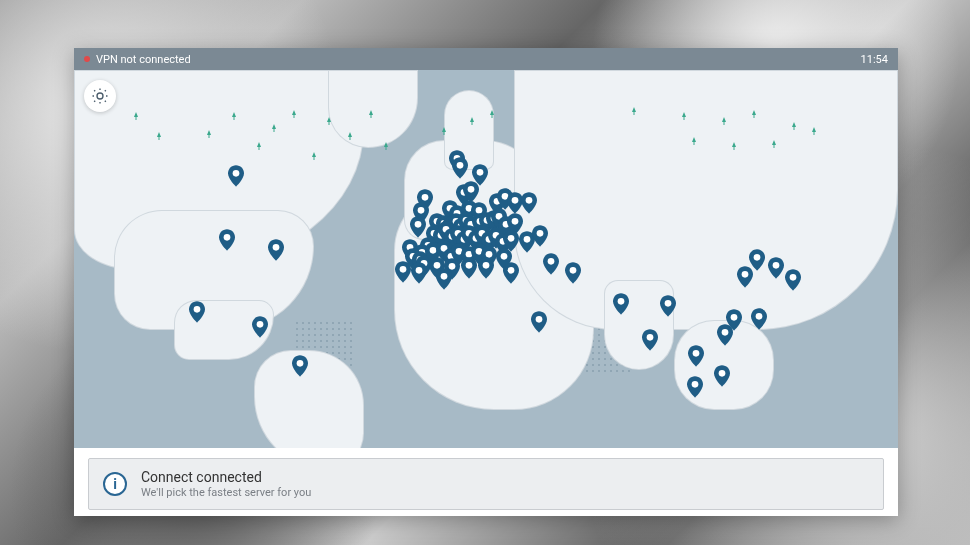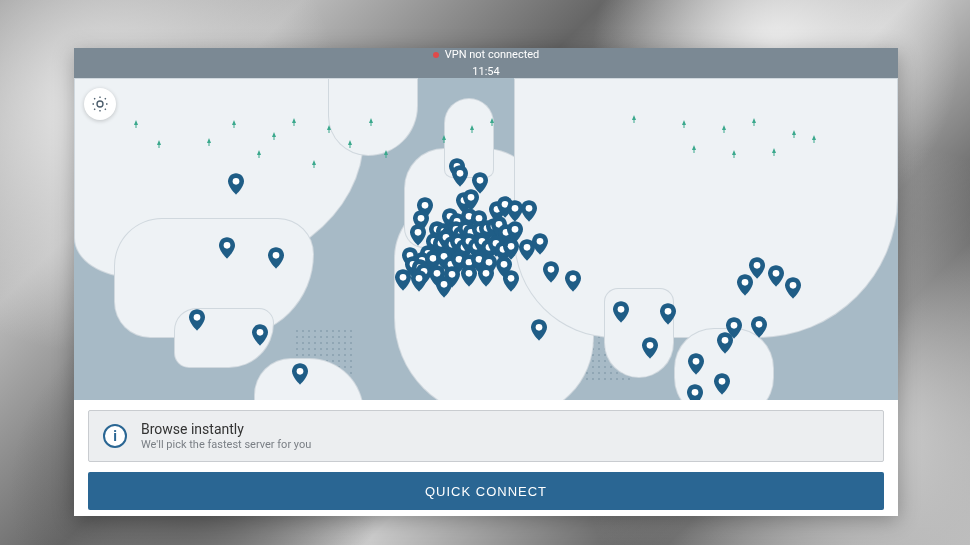--- a/index.html
+++ b/index.html
@@ -22,29 +22,28 @@
     top: 48px;
     width: 824px;
     height: 468px;
     background: #fff;
     box-shadow: 0 4px 20px rgba(0,0,0,0.3);
     display: flex;
     flex-direction: column;
   }
   
   .statusbar {
-    height: 30px;
+    height: 22px;
     background: #7b8994;
     display: flex;
     align-items: center;
     justify-content: space-between;
     padding: 0 10px;
     color: #fff;
     font-size: 11px;
-    flex-direction: column;
   }
   .statusbar .left { display: flex; align-items: center; gap: 6px; }
   .statusbar .dot {
     width: 6px; height: 6px; border-radius: 50%;
     background: #e04a4a;
   }
   
   .map-area {
     position: relative;
     flex: 1;
@@ -761,20 +760,19 @@
         <div class="tree" style="left: 398px; top: 55px;"></div>
         <div class="tree" style="left: 418px; top: 48px;"></div>
       </div>
 
   </div>
 
   <div class="bottom-panel">
     <div class="connect-card">
       <div class="info-circle">i</div>
       <div class="connect-text">
-        <div class="title">Browse instantly</div>
+        <div class="title">Connect connected</div>
         <div class="sub">We'll pick the fastest server for you</div>
       </div>
     </div>
-    <button class="quick-connect-btn">QUICK CONNECT</button>
   </div>
 
 </div>
 
 </body></html>

